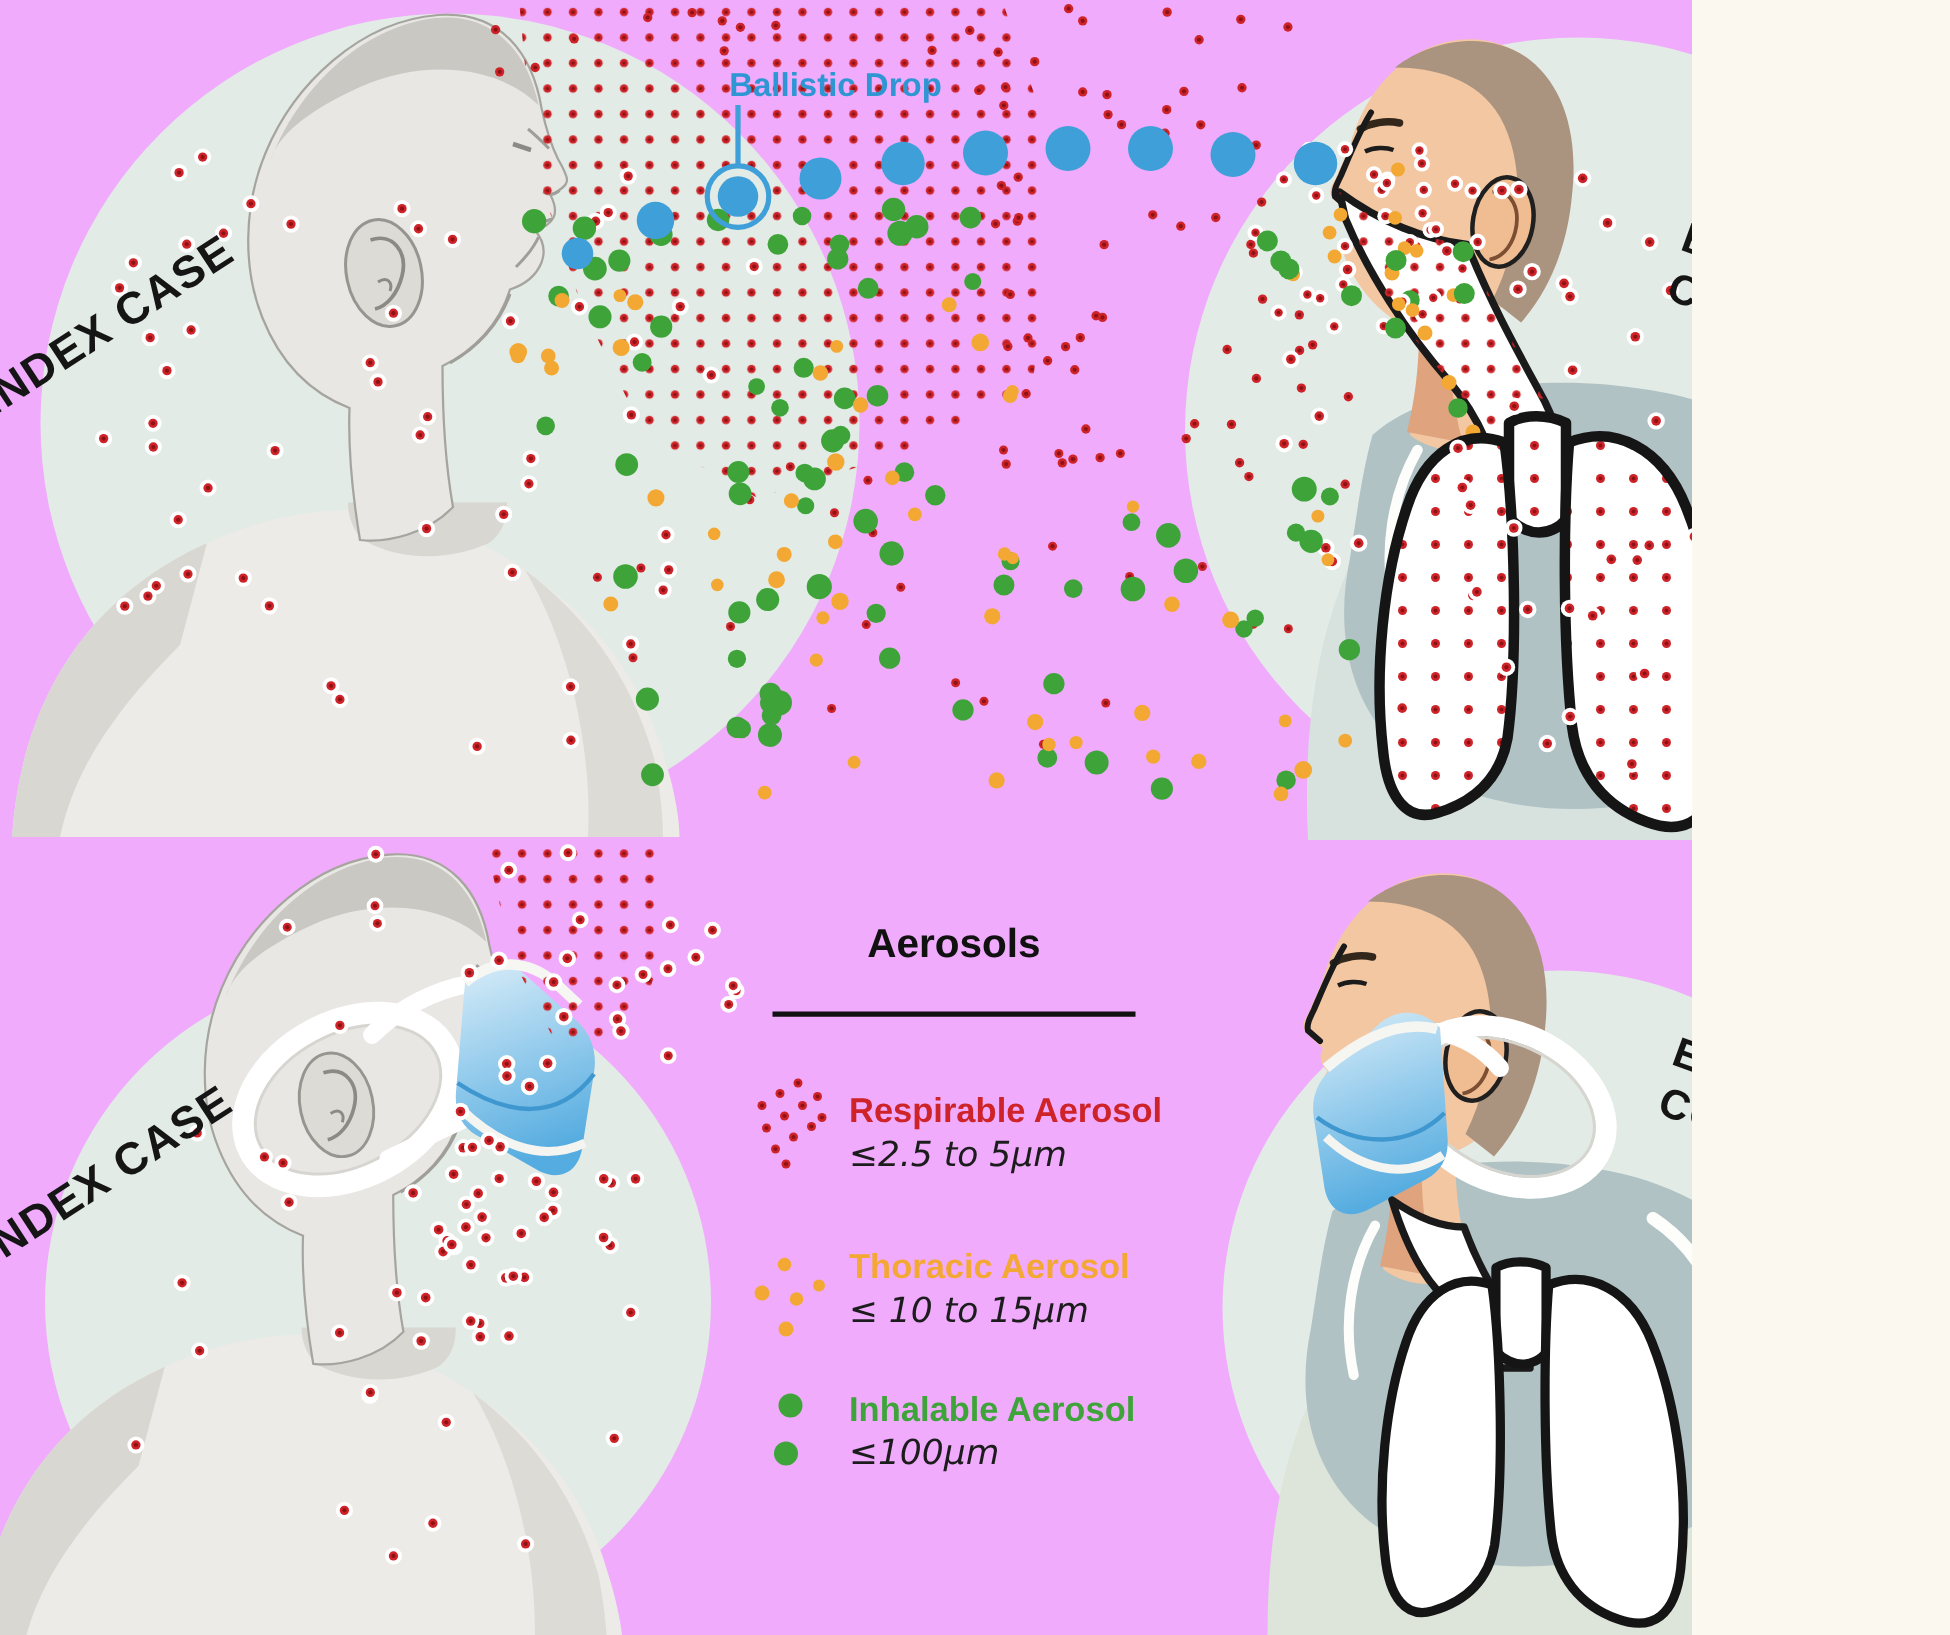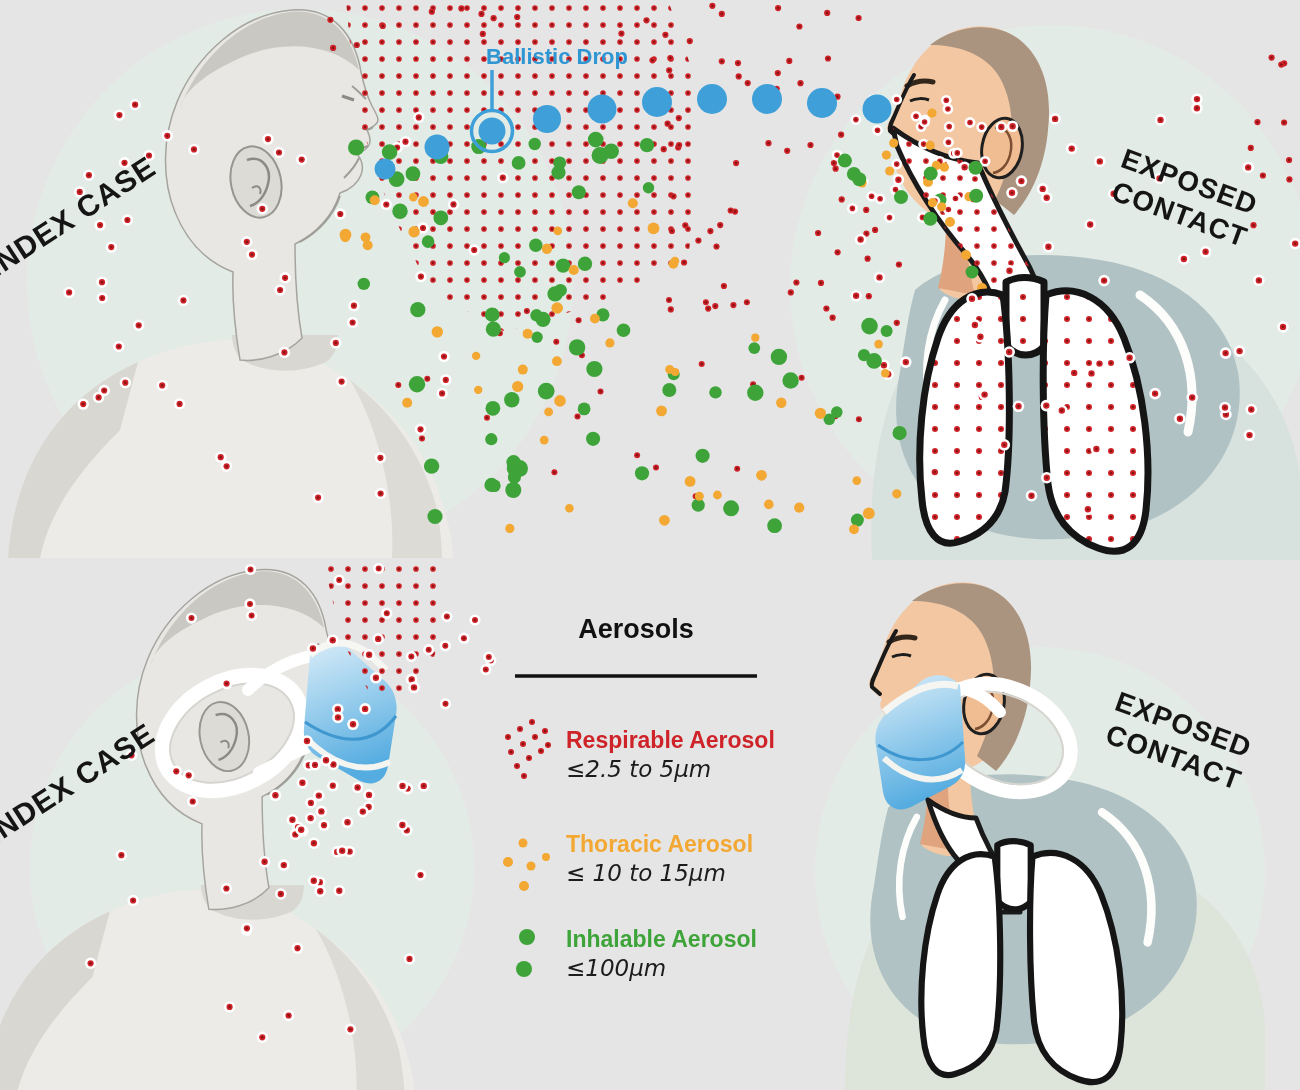--- a/index.html
+++ b/index.html
@@ -1,16 +1,16 @@
 <!DOCTYPE html>
 <html><head>
 <meta charset="utf-8">
 <style>
   html,body{margin:0;padding:0;background:#faf8ef;}
-  .stage{position:relative;width:1300px;height:1090px;background:#e5e5e5;overflow:hidden;
+  .stage{position:relative;width:1128px;height:1090px;background:#f0abfc;overflow:hidden;
          font-family:"Liberation Sans",sans-serif;}
   svg text{font-family:"Liberation Sans",sans-serif;}
   .cap{font-weight:bold;font-size:30px;fill:#151515;letter-spacing:1px;}
   .cap2{font-weight:bold;font-size:28px;fill:#151515;letter-spacing:1px;}
   .legend-title{font-weight:bold;font-size:27px;fill:#111;}
   .legend-label{font-weight:bold;font-size:23px;}
   .legend-sub{font-style:italic;font-size:23px;fill:#1c1c1c;font-family:"DejaVu Sans",sans-serif;}
   .ballistic-label{font-weight:bold;font-size:22px;}
 </style>
 </head>

